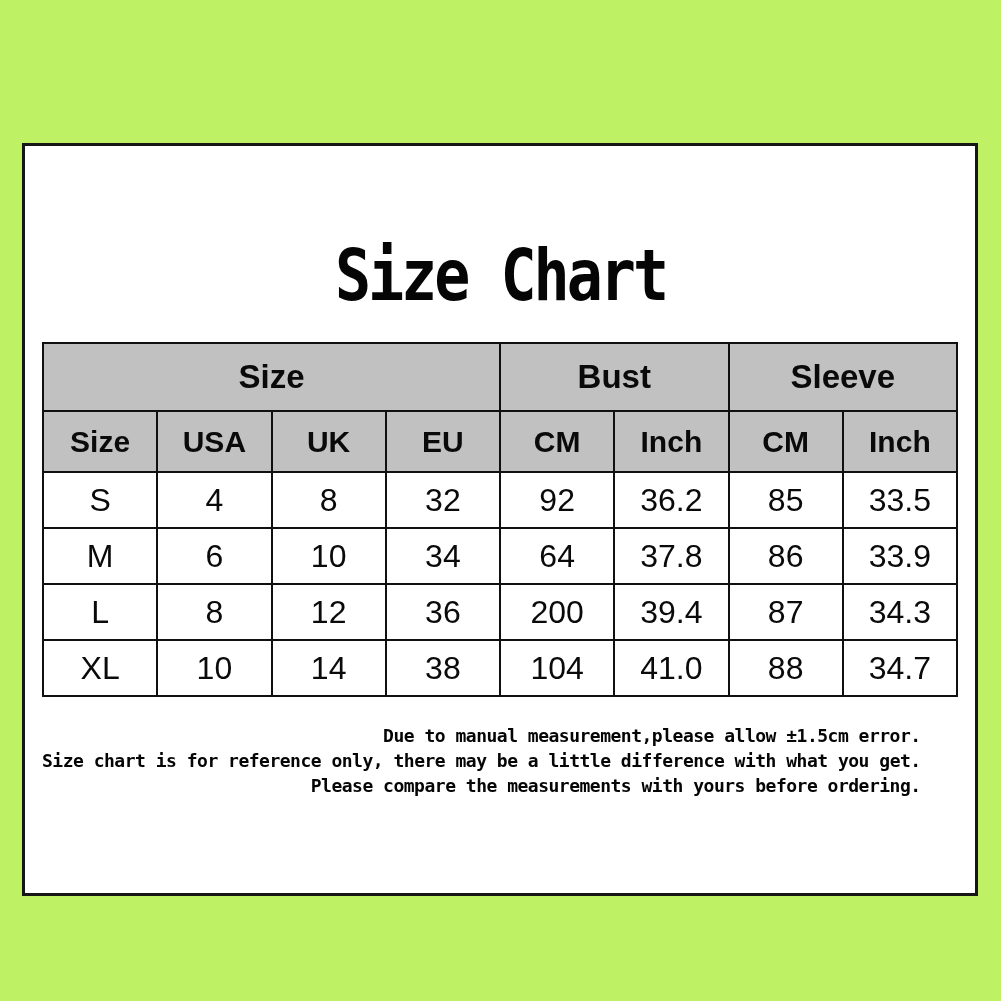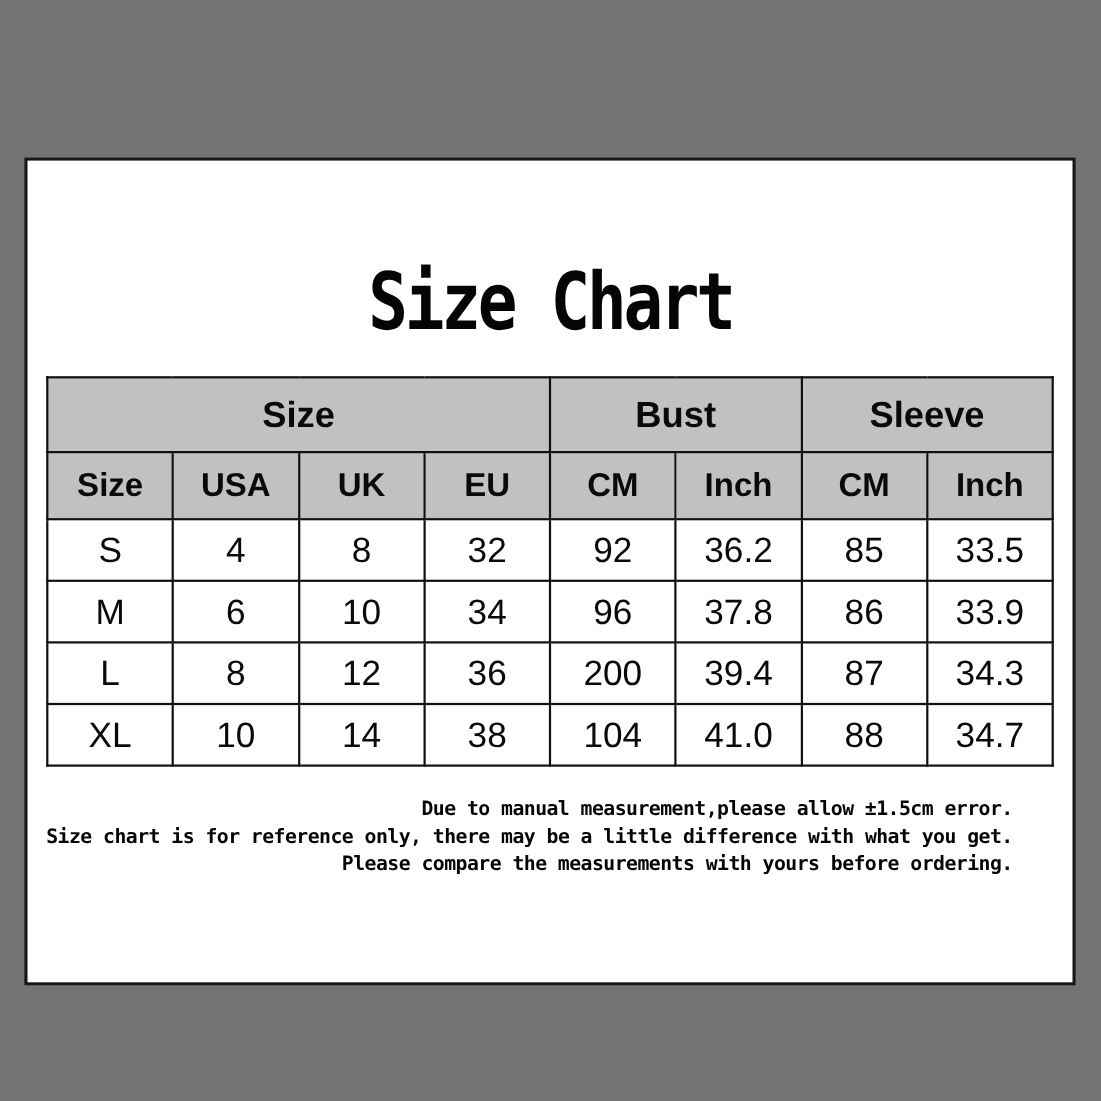--- a/index.html
+++ b/index.html
@@ -5,21 +5,21 @@
   html, body {
     margin: 0;
     padding: 0;
     background: #ffffff;
     font-family: "Liberation Sans", sans-serif;
   }
   .canvas {
     position: relative;
     width: 1001px;
     height: 1001px;
-    background: #737373;
+    background: #bef264;
     overflow: hidden;
   }
   .frame {
     position: absolute;
     left: 22px;
     top: 143px;
     width: 956px;
     height: 753px;
     box-sizing: border-box;
     border: 3px solid #161616;
@@ -125,21 +125,21 @@
         <td>92</td>
         <td>36.2</td>
         <td>85</td>
         <td>33.5</td>
       </tr>
       <tr class="data-row">
         <td>M</td>
         <td>6</td>
         <td>10</td>
         <td>34</td>
-        <td>96</td>
+        <td>64</td>
         <td>37.8</td>
         <td>86</td>
         <td>33.9</td>
       </tr>
       <tr class="data-row">
         <td>L</td>
         <td>8</td>
         <td>12</td>
         <td>36</td>
         <td>200</td>

